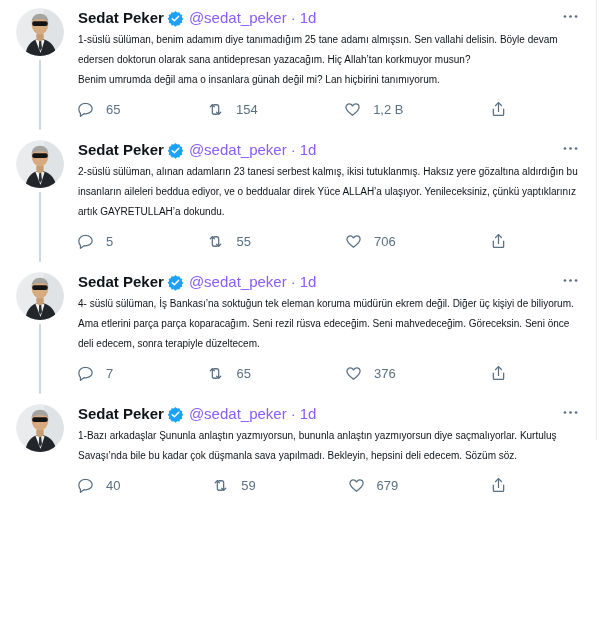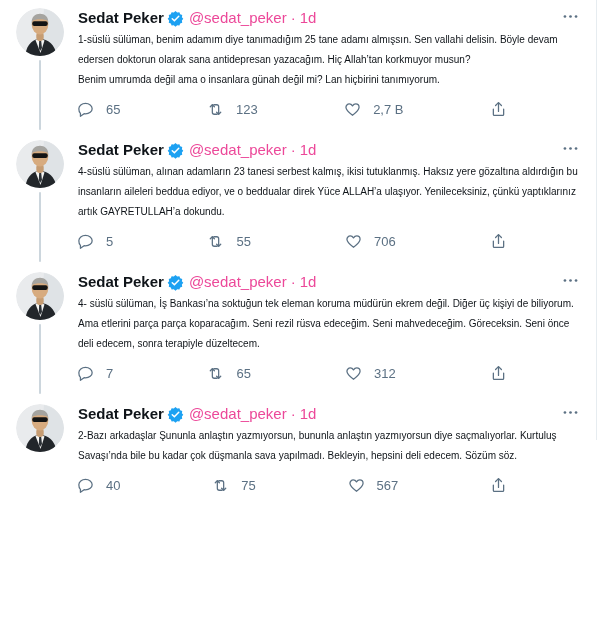--- a/index.html
+++ b/index.html
@@ -20,21 +20,21 @@
   .avatar{width:48px;height:48px;border-radius:50%;overflow:hidden;display:block;}
   .avatar svg{display:block;width:48px;height:48px;}
   .thread-line{
     position:absolute;left:23px;top:52px;bottom:-11px;width:2px;
     background:#ccd6dd;border-radius:1px;
   }
   .content{flex:1;min-width:0;}
   .tweet-header{display:flex;align-items:center;font-size:15px;line-height:20px;white-space:nowrap;}
   .name{font-weight:700;color:#0f1419;}
   .badge{width:17px;height:17px;margin-left:3px;flex-shrink:0;}
-  .handle-group{color:#ec4899;margin-left:5px;display:flex;gap:4px;font-weight:400;}
+  .handle-group{color:#8b5cf6;margin-left:5px;display:flex;gap:4px;font-weight:400;}
   .more-btn{
     margin-left:auto;background:none;border:none;padding:0;margin-top:-4px;
     color:#5b7083;cursor:pointer;line-height:0;
   }
   .more-btn svg{width:19px;height:19px;}
   .tweet-text{
     font-size:10px;line-height:20px;margin-top:2px;color:#0f1419;
     white-space:pre-line;word-wrap:break-word;
   }
   .actions{
@@ -131,27 +131,27 @@
         <button class="action">
           <svg>
               <use href="#sym-reply"></use>
             </svg>
           <span class="count">65</span>
         </button>
         <button class="action">
           <svg>
               <use href="#sym-retweet"></use>
             </svg>
-          <span class="count">123</span>
+          <span class="count">154</span>
         </button>
         <button class="action">
           <svg>
               <use href="#sym-heart"></use>
             </svg>
-          <span class="count">2,7 B</span>
+          <span class="count">1,2 B</span>
         </button>
         <button class="action">
           <svg>
               <use href="#sym-share"></use>
             </svg>
         </button>
       </div>
     </div>
   </article>
 
@@ -172,21 +172,21 @@
           </svg>
         <span class="handle-group">
           <span>@sedat_peker</span>
           <span>·</span>
           <span>1d</span>
         </span>
         <button class="more-btn"><svg>
               <use href="#sym-more"></use>
             </svg></button>
       </div>
-      <div class="tweet-text">4-süslü sülüman, alınan adamların 23 tanesi serbest kalmış, ikisi tutuklanmış. Haksız yere gözaltına aldırdığın bu insanların aileleri beddua ediyor, ve o beddualar direk Yüce ALLAH’a ulaşıyor. Yenileceksiniz, çünkü yaptıklarınız artık GAYRETULLAH’a dokundu.</div>
+      <div class="tweet-text">2-süslü sülüman, alınan adamların 23 tanesi serbest kalmış, ikisi tutuklanmış. Haksız yere gözaltına aldırdığın bu insanların aileleri beddua ediyor, ve o beddualar direk Yüce ALLAH’a ulaşıyor. Yenileceksiniz, çünkü yaptıklarınız artık GAYRETULLAH’a dokundu.</div>
       <div class="actions">
         <button class="action">
           <svg>
               <use href="#sym-reply"></use>
             </svg>
           <span class="count">5</span>
         </button>
         <button class="action">
           <svg>
               <use href="#sym-retweet"></use>
@@ -243,21 +243,21 @@
         <button class="action">
           <svg>
               <use href="#sym-retweet"></use>
             </svg>
           <span class="count">65</span>
         </button>
         <button class="action">
           <svg>
               <use href="#sym-heart"></use>
             </svg>
-          <span class="count">312</span>
+          <span class="count">376</span>
         </button>
         <button class="action">
           <svg>
               <use href="#sym-share"></use>
             </svg>
         </button>
       </div>
     </div>
   </article>
 
@@ -277,39 +277,39 @@
           </svg>
         <span class="handle-group">
           <span>@sedat_peker</span>
           <span>·</span>
           <span>1d</span>
         </span>
         <button class="more-btn"><svg>
               <use href="#sym-more"></use>
             </svg></button>
       </div>
-      <div class="tweet-text">2-Bazı arkadaşlar Şununla anlaştın yazmıyorsun, bununla anlaştın yazmıyorsun diye saçmalıyorlar. Kurtuluş Savaşı’nda bile bu kadar çok düşmanla sava yapılmadı. Bekleyin, hepsini deli edecem. Sözüm söz.</div>
+      <div class="tweet-text">1-Bazı arkadaşlar Şununla anlaştın yazmıyorsun, bununla anlaştın yazmıyorsun diye saçmalıyorlar. Kurtuluş Savaşı’nda bile bu kadar çok düşmanla sava yapılmadı. Bekleyin, hepsini deli edecem. Sözüm söz.</div>
       <div class="actions">
         <button class="action">
           <svg>
               <use href="#sym-reply"></use>
             </svg>
           <span class="count">40</span>
         </button>
         <button class="action">
           <svg>
               <use href="#sym-retweet"></use>
             </svg>
-          <span class="count">75</span>
+          <span class="count">59</span>
         </button>
         <button class="action">
           <svg>
               <use href="#sym-heart"></use>
             </svg>
-          <span class="count">567</span>
+          <span class="count">679</span>
         </button>
         <button class="action">
           <svg>
               <use href="#sym-share"></use>
             </svg>
         </button>
       </div>
     </div>
   </article>
 

